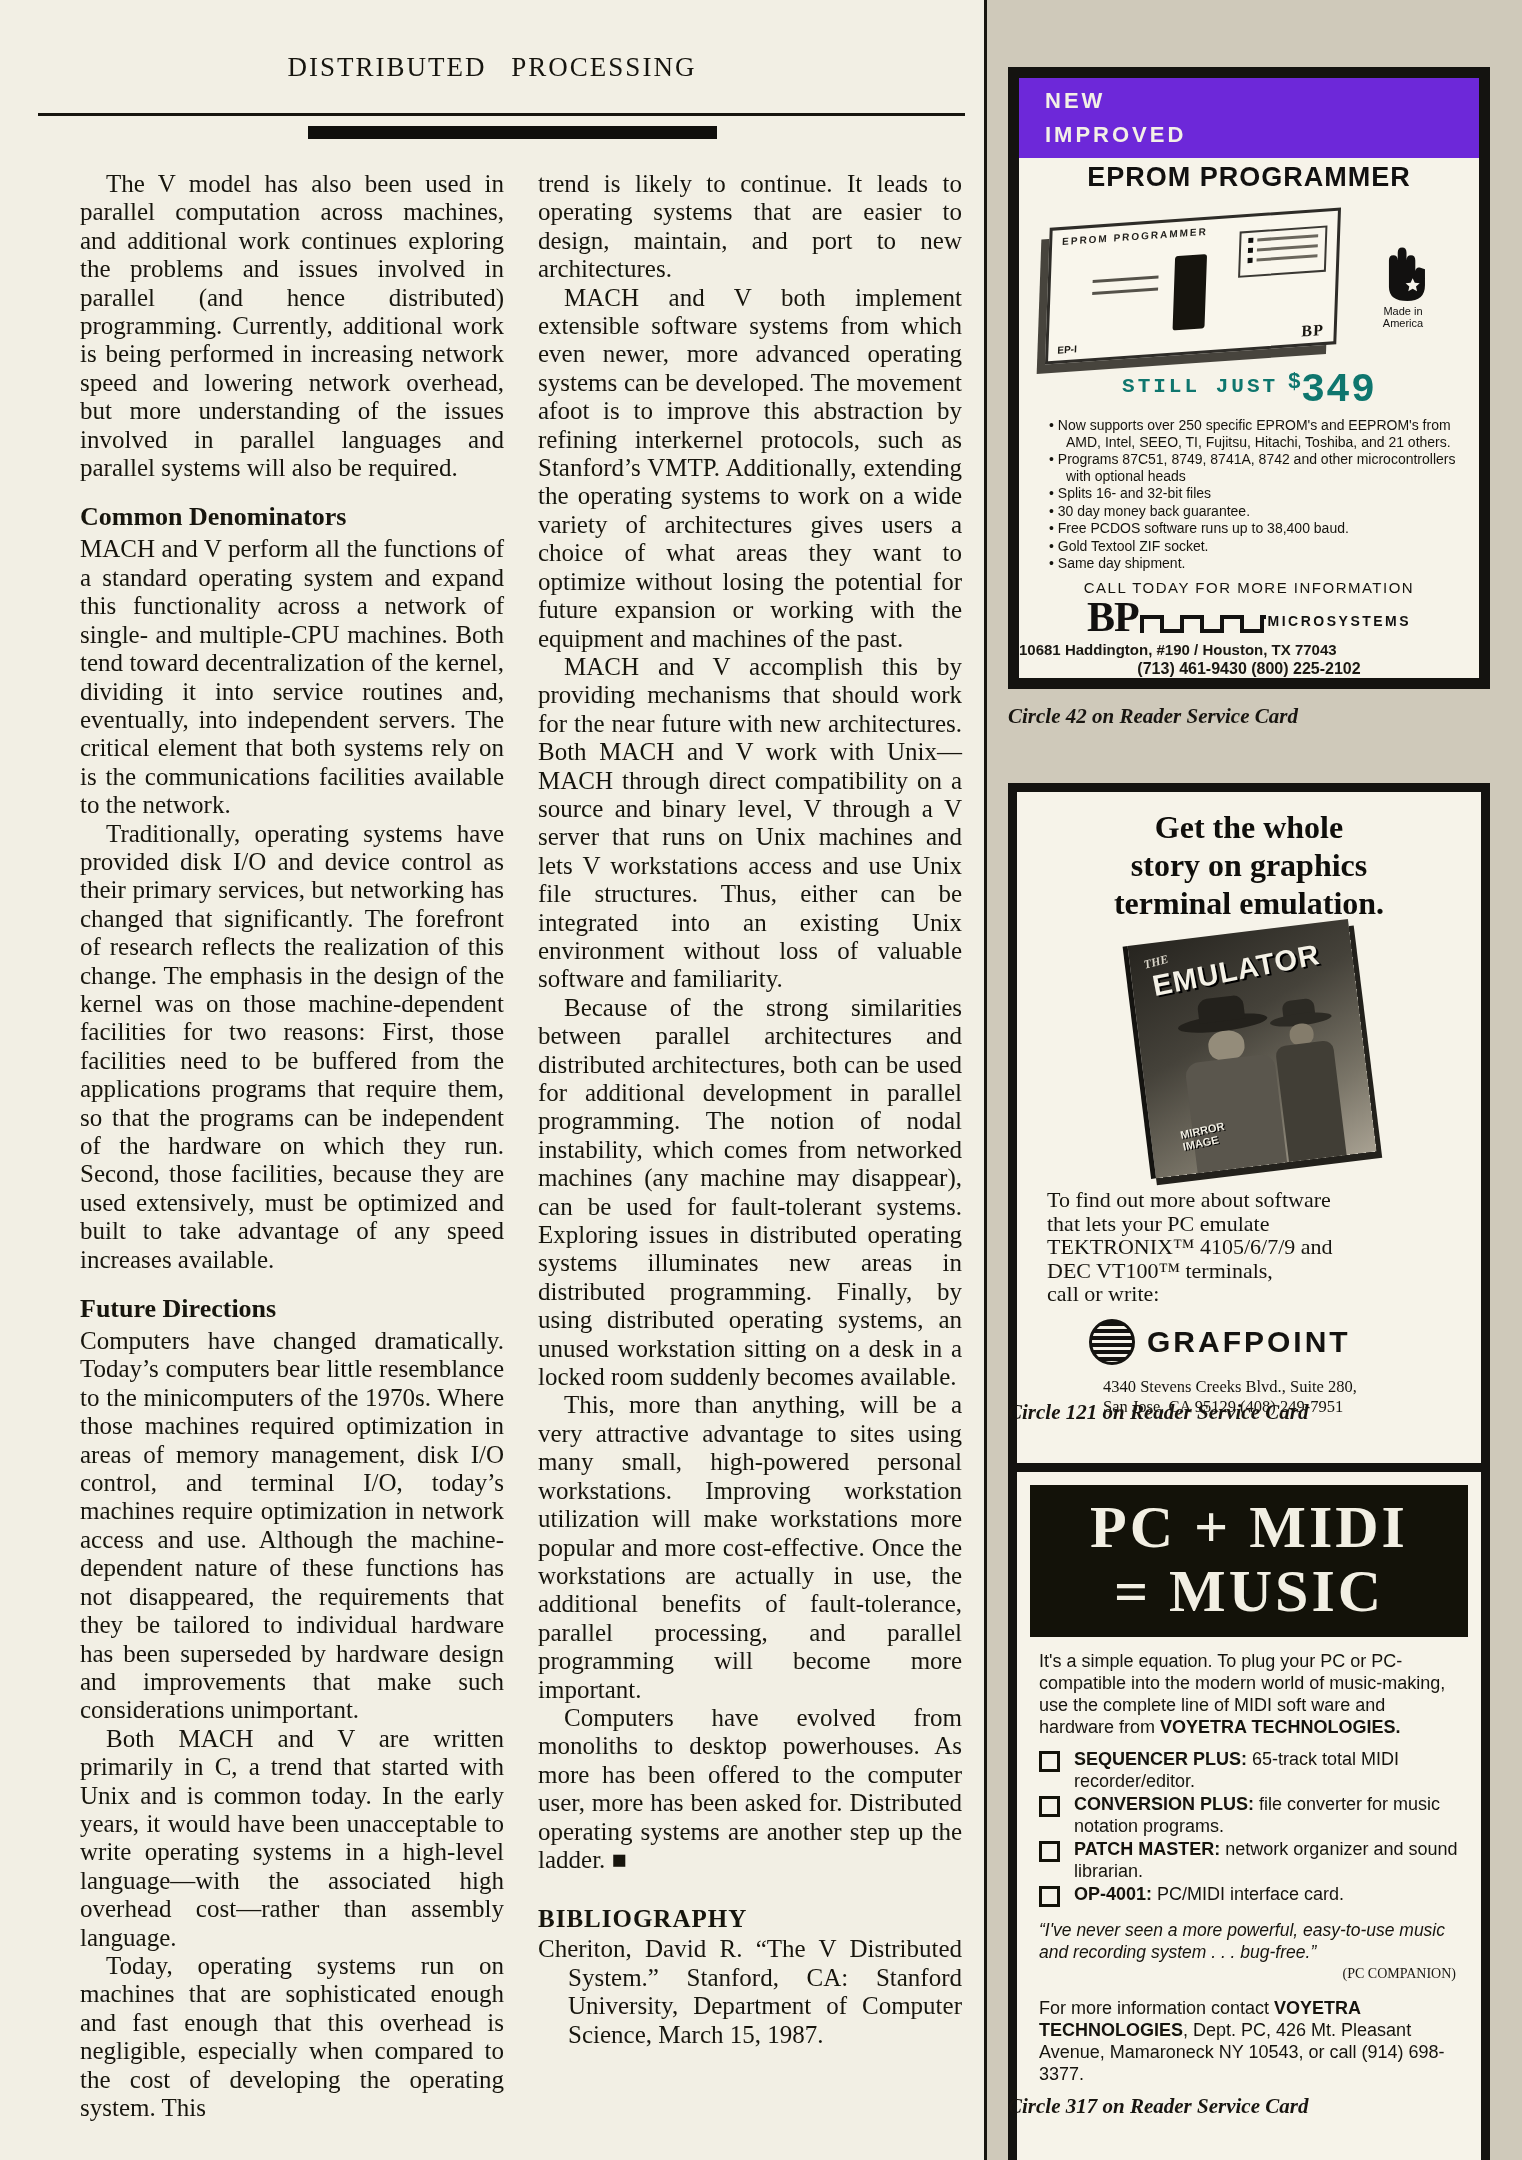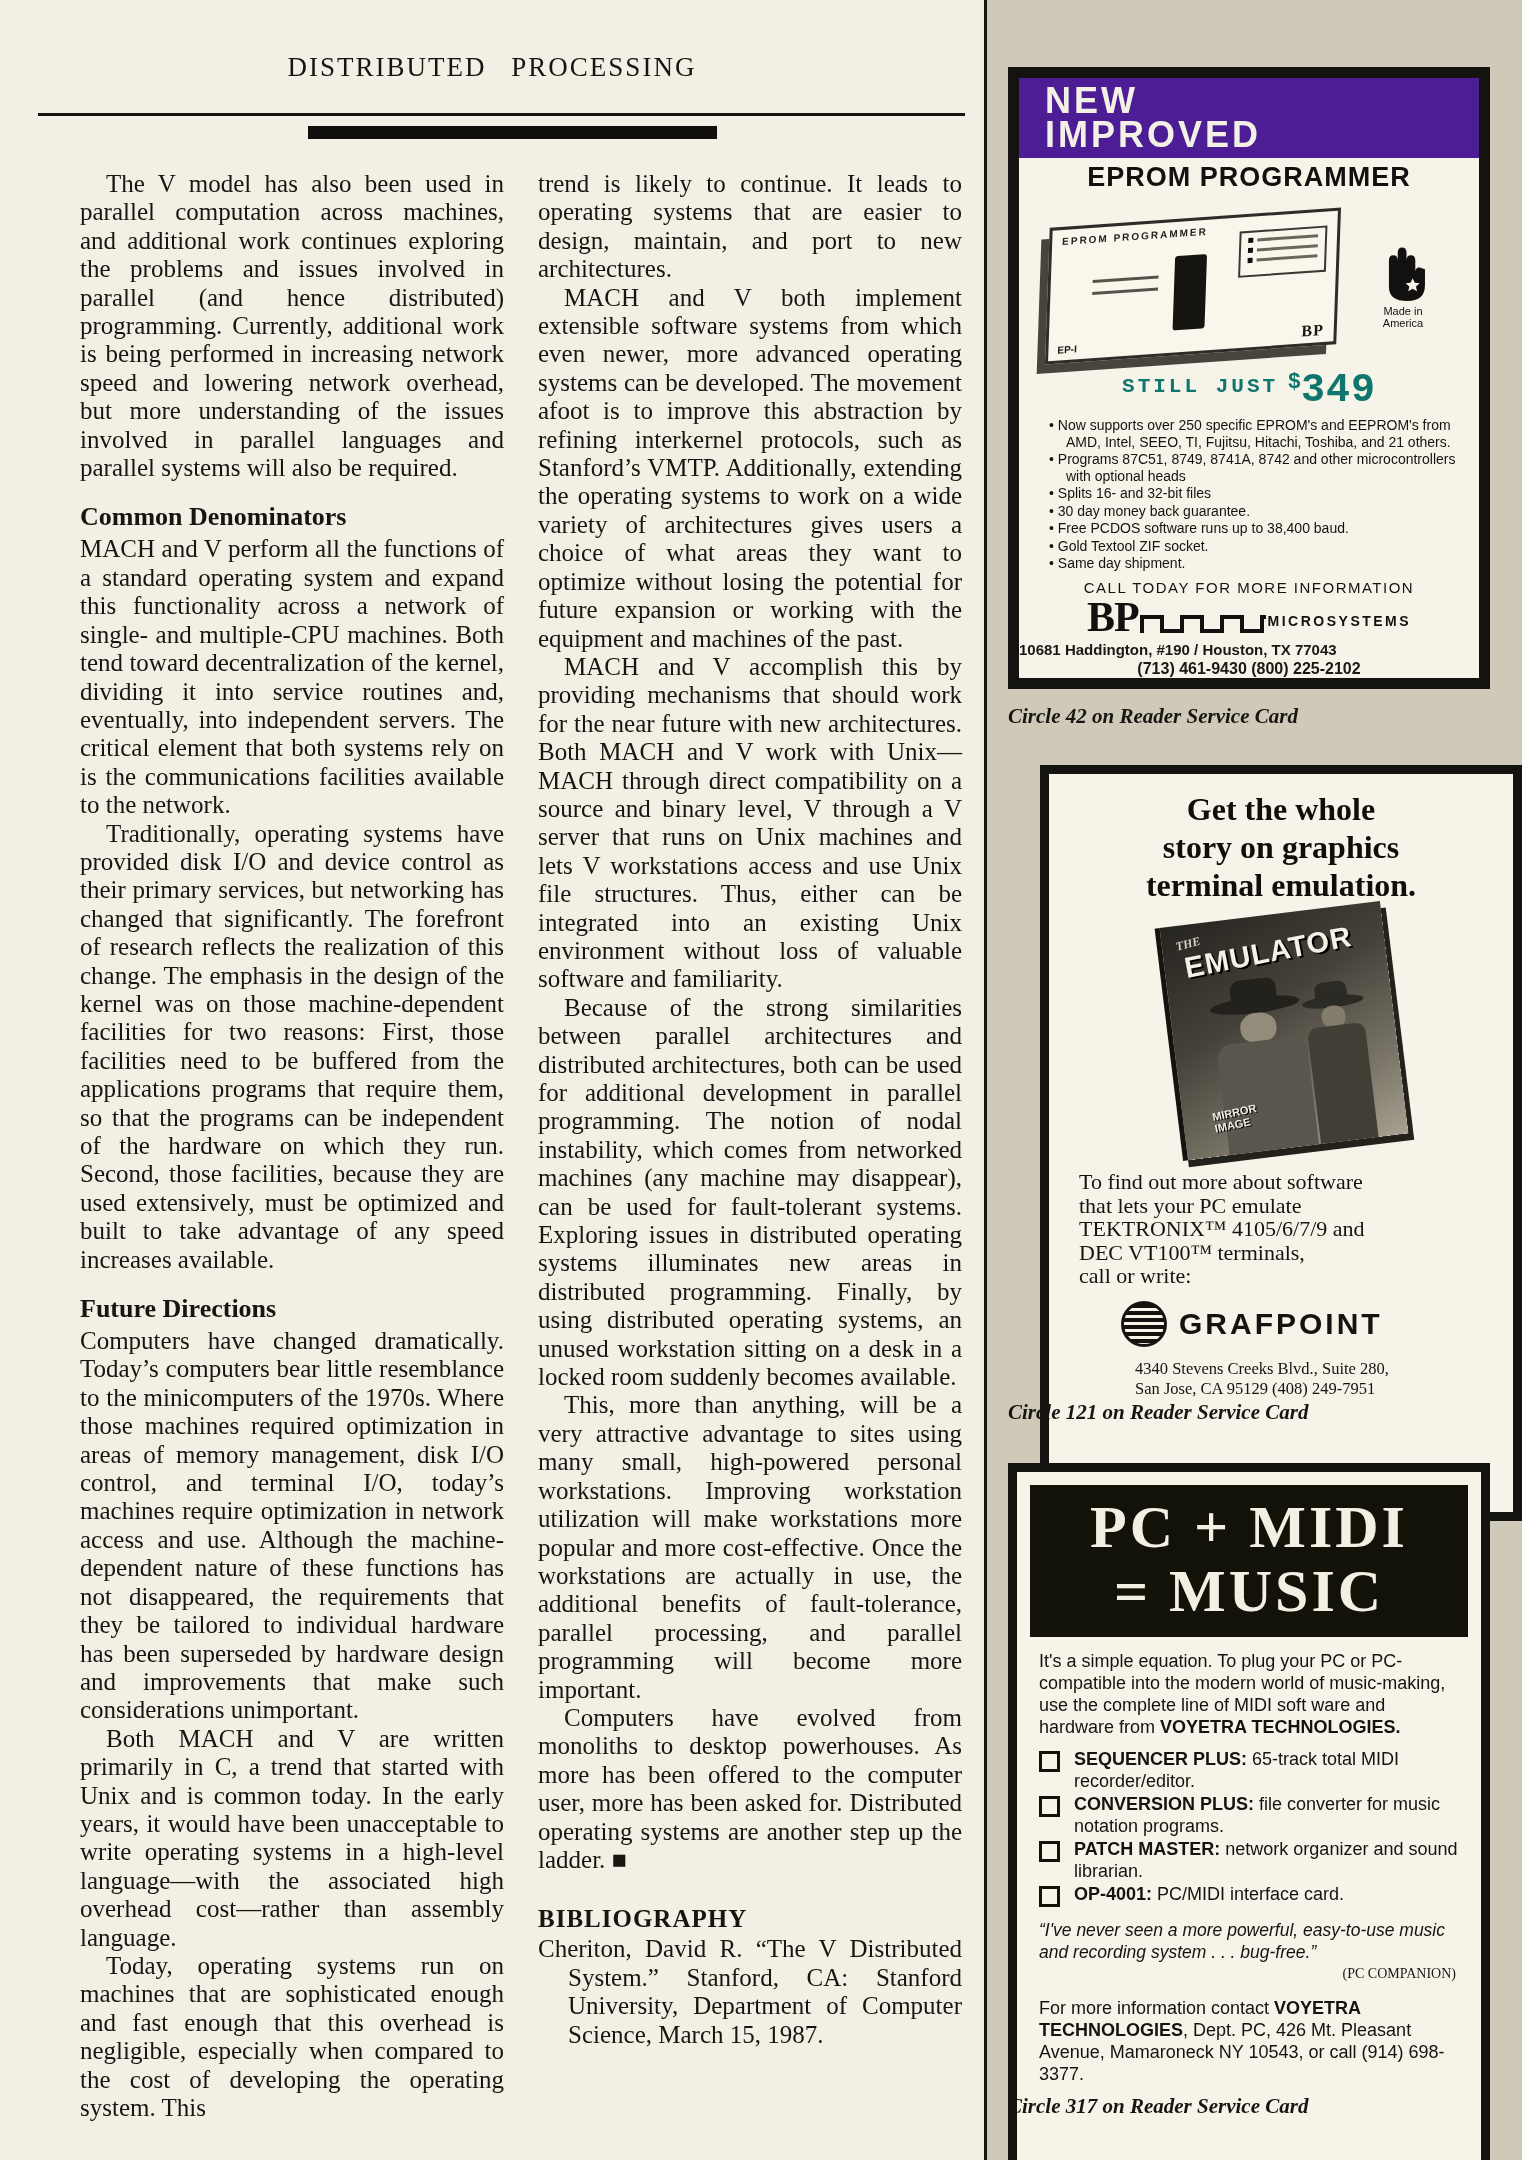--- a/index.html
+++ b/index.html
@@ -22,29 +22,29 @@
   .col-1{left:80px;}
   .col-2{left:538px;}
   .para{margin:0;text-indent:26px;}
   .para.flush{text-indent:0;}
   .subhead{margin:20px 0 3px 0;font-size:26px;line-height:30px;font-weight:bold;text-align:left;}
   .bib-head{margin:30px 0 2px 0;font-size:25px;line-height:29px;letter-spacing:1px;text-align:left;}
   .bib-ref{margin:0;padding-left:30px;text-indent:-30px;}
   
   .ad-box{position:absolute;left:1008px;width:482px;background:#f6f3e9;border:11px solid #141310;box-sizing:border-box;overflow:hidden;}
   .ad-1{top:67px;height:622px;}
-  .ad-2{top:765px;height:756px;border-width:9px;margin-left:32px;}
+  .ad-2{top:783px;height:756px;border-width:9px;}
   .ad-3{top:1463px;height:770px;border-width:9px;}
   .ad-caption{position:absolute;left:1008px;font-size:21px;font-weight:bold;font-style:italic;color:#181510;}
   .cap-1{top:704px;}
   .cap-2{top:1400px;}
   .cap-3{top:2094px;}
   
-  .ad1-band{background:#4c1d95;color:#f3f0e6;padding:6px 0 6px 26px;
-    font-family:"Liberation Sans",sans-serif;font-weight:bold;font-size:36px;line-height:34px;letter-spacing:3px;}
+  .ad1-band{background:#6d28d9;color:#f3f0e6;padding:6px 0 6px 26px;
+    font-family:"Liberation Sans",sans-serif;font-weight:bold;font-size:22px;line-height:34px;letter-spacing:3px;}
   .ad1-title{text-align:center;font-family:"Liberation Sans",sans-serif;font-weight:bold;
     font-size:27px;line-height:30px;letter-spacing:1px;margin-top:4px;color:#121110;}
   .device-row{display:flex;align-items:center;padding:16px 10px 0 28px;height:156px;}
   .device{position:relative;width:286px;height:130px;background:#f9f6ec;border:3px solid #2e2c28;
     transform:rotate(-4deg) skewX(-6deg);box-shadow:-9px 10px 0 -1px #47443d;}
   .dev-label{position:absolute;top:6px;left:10px;font-family:"Liberation Sans",sans-serif;
     font-weight:bold;font-size:10px;letter-spacing:2px;color:#24221e;}
   .led-panel{position:absolute;top:14px;right:10px;width:84px;height:42px;border:2px solid #3a3833;}
   .led-row{display:flex;align-items:center;gap:4px;margin:5px 7px 0;}
   .led-dot{width:5px;height:5px;background:#121110;}

